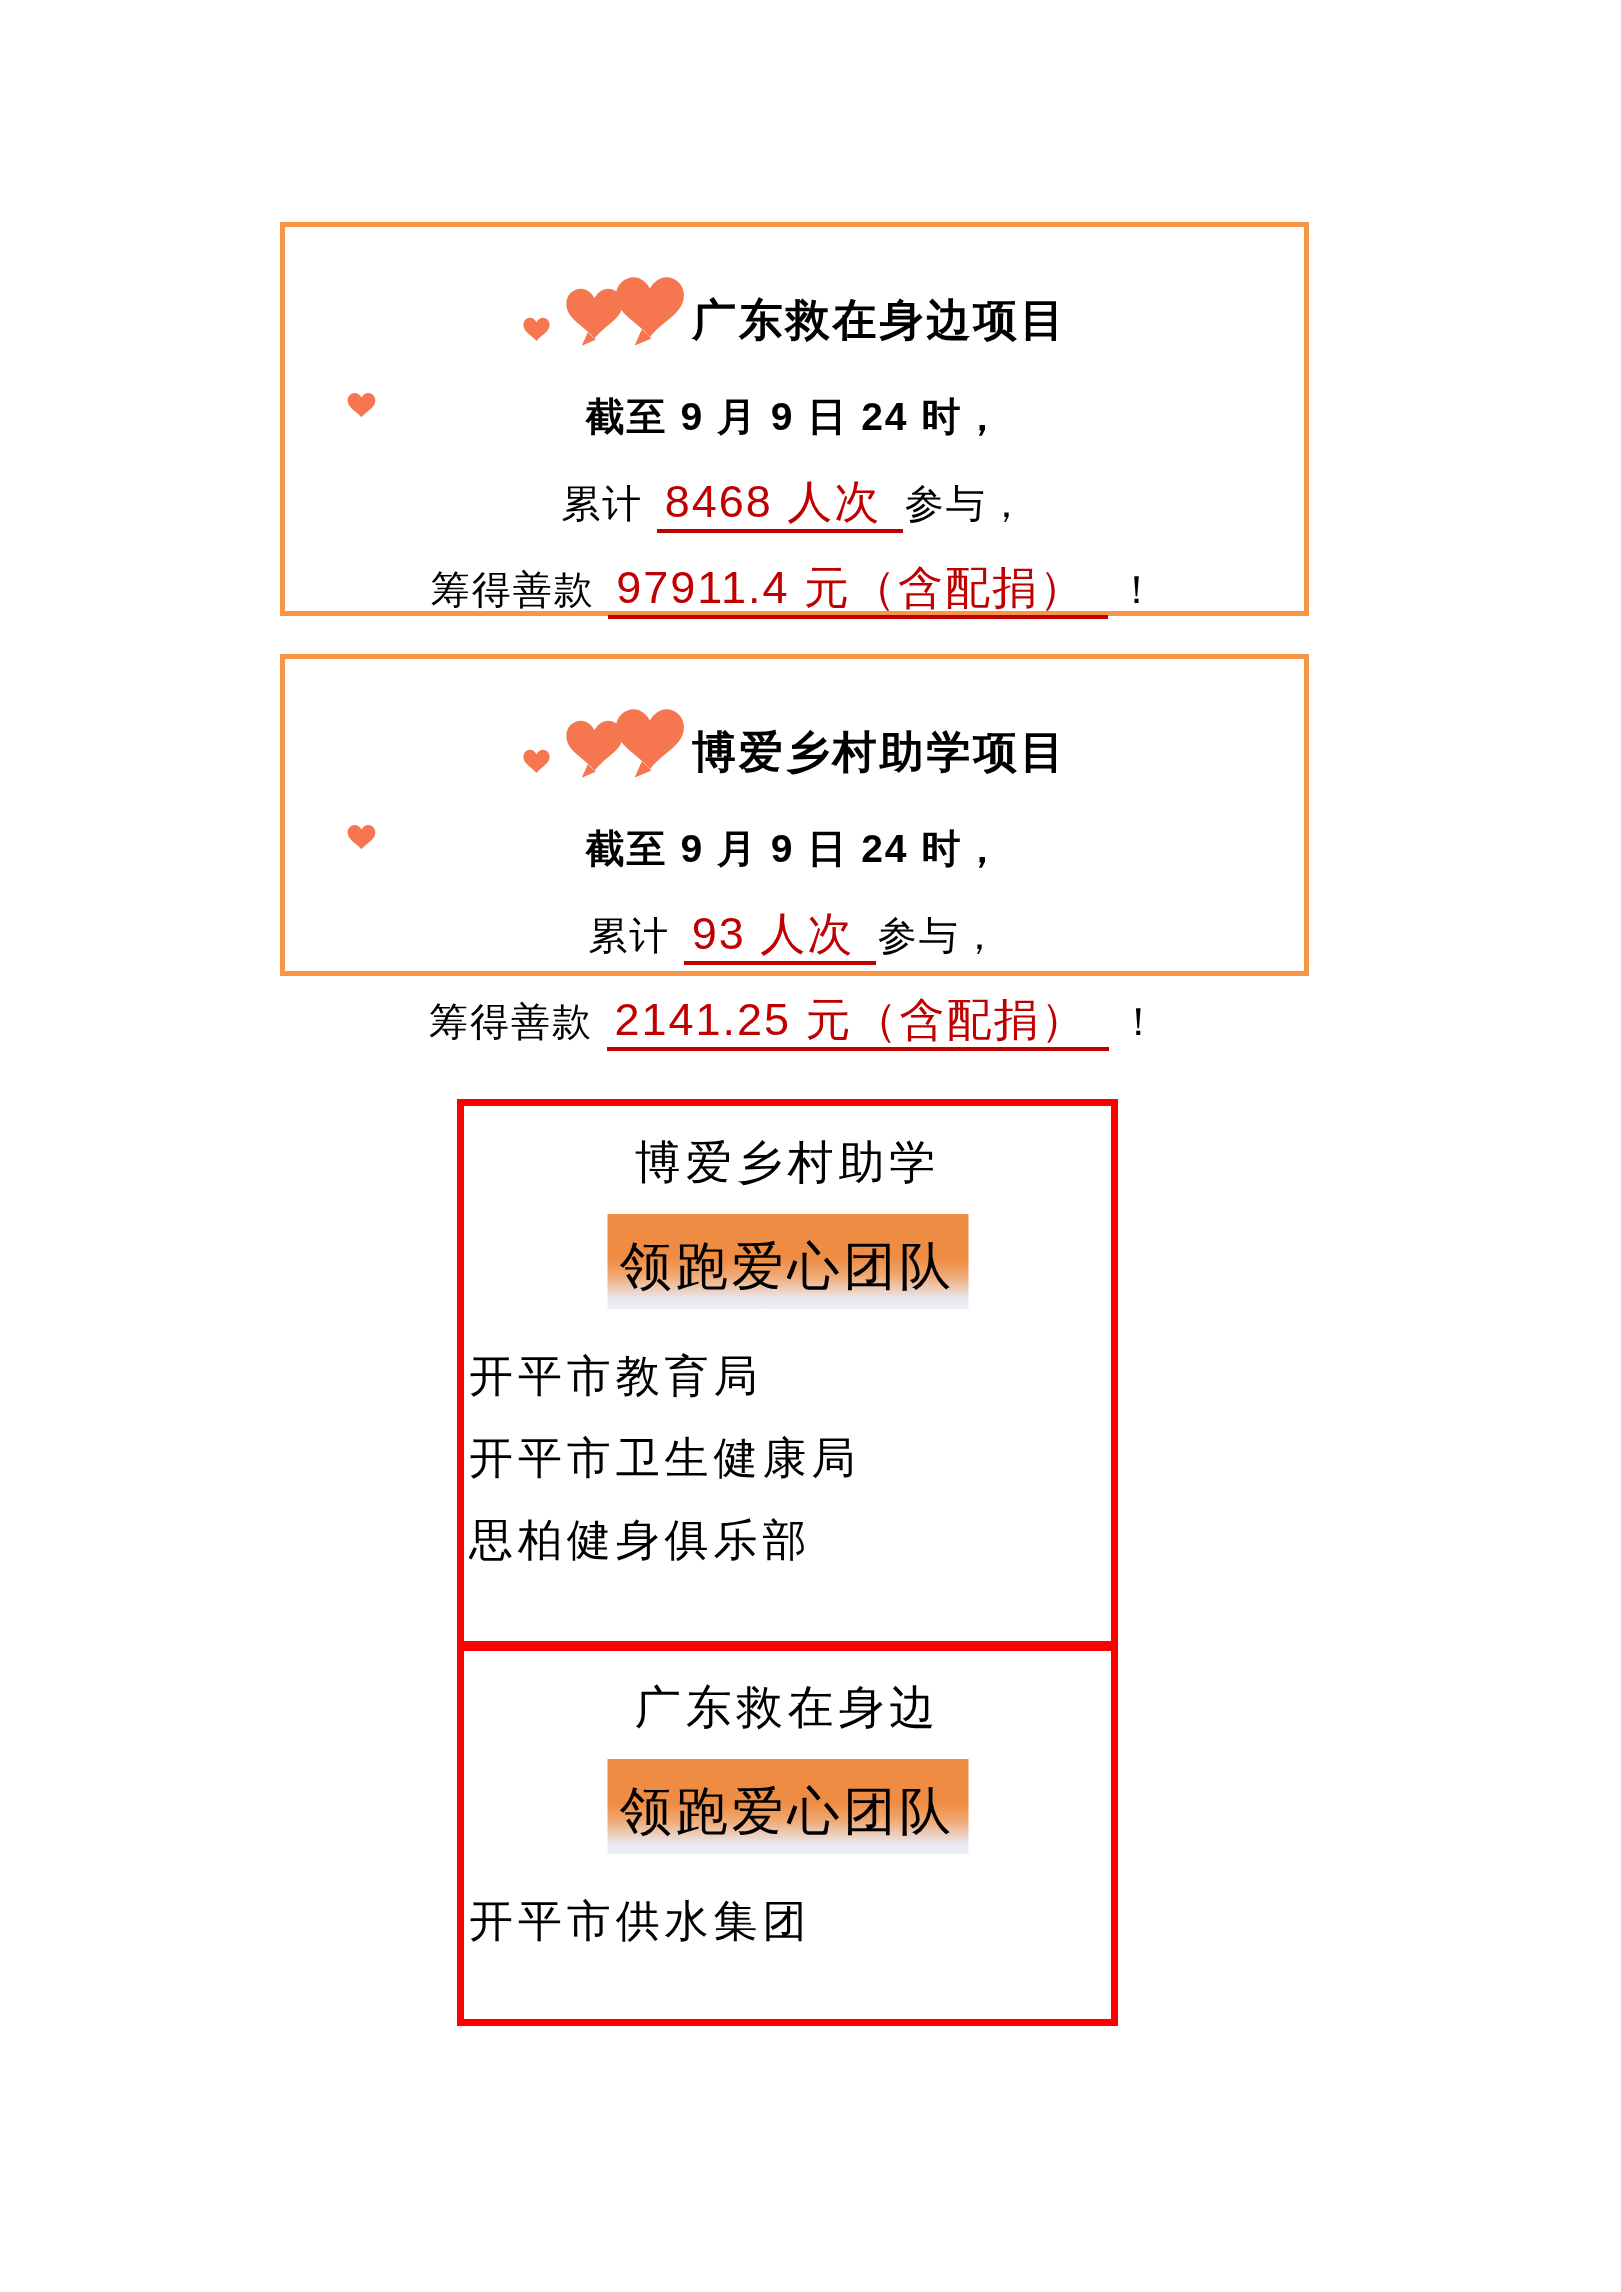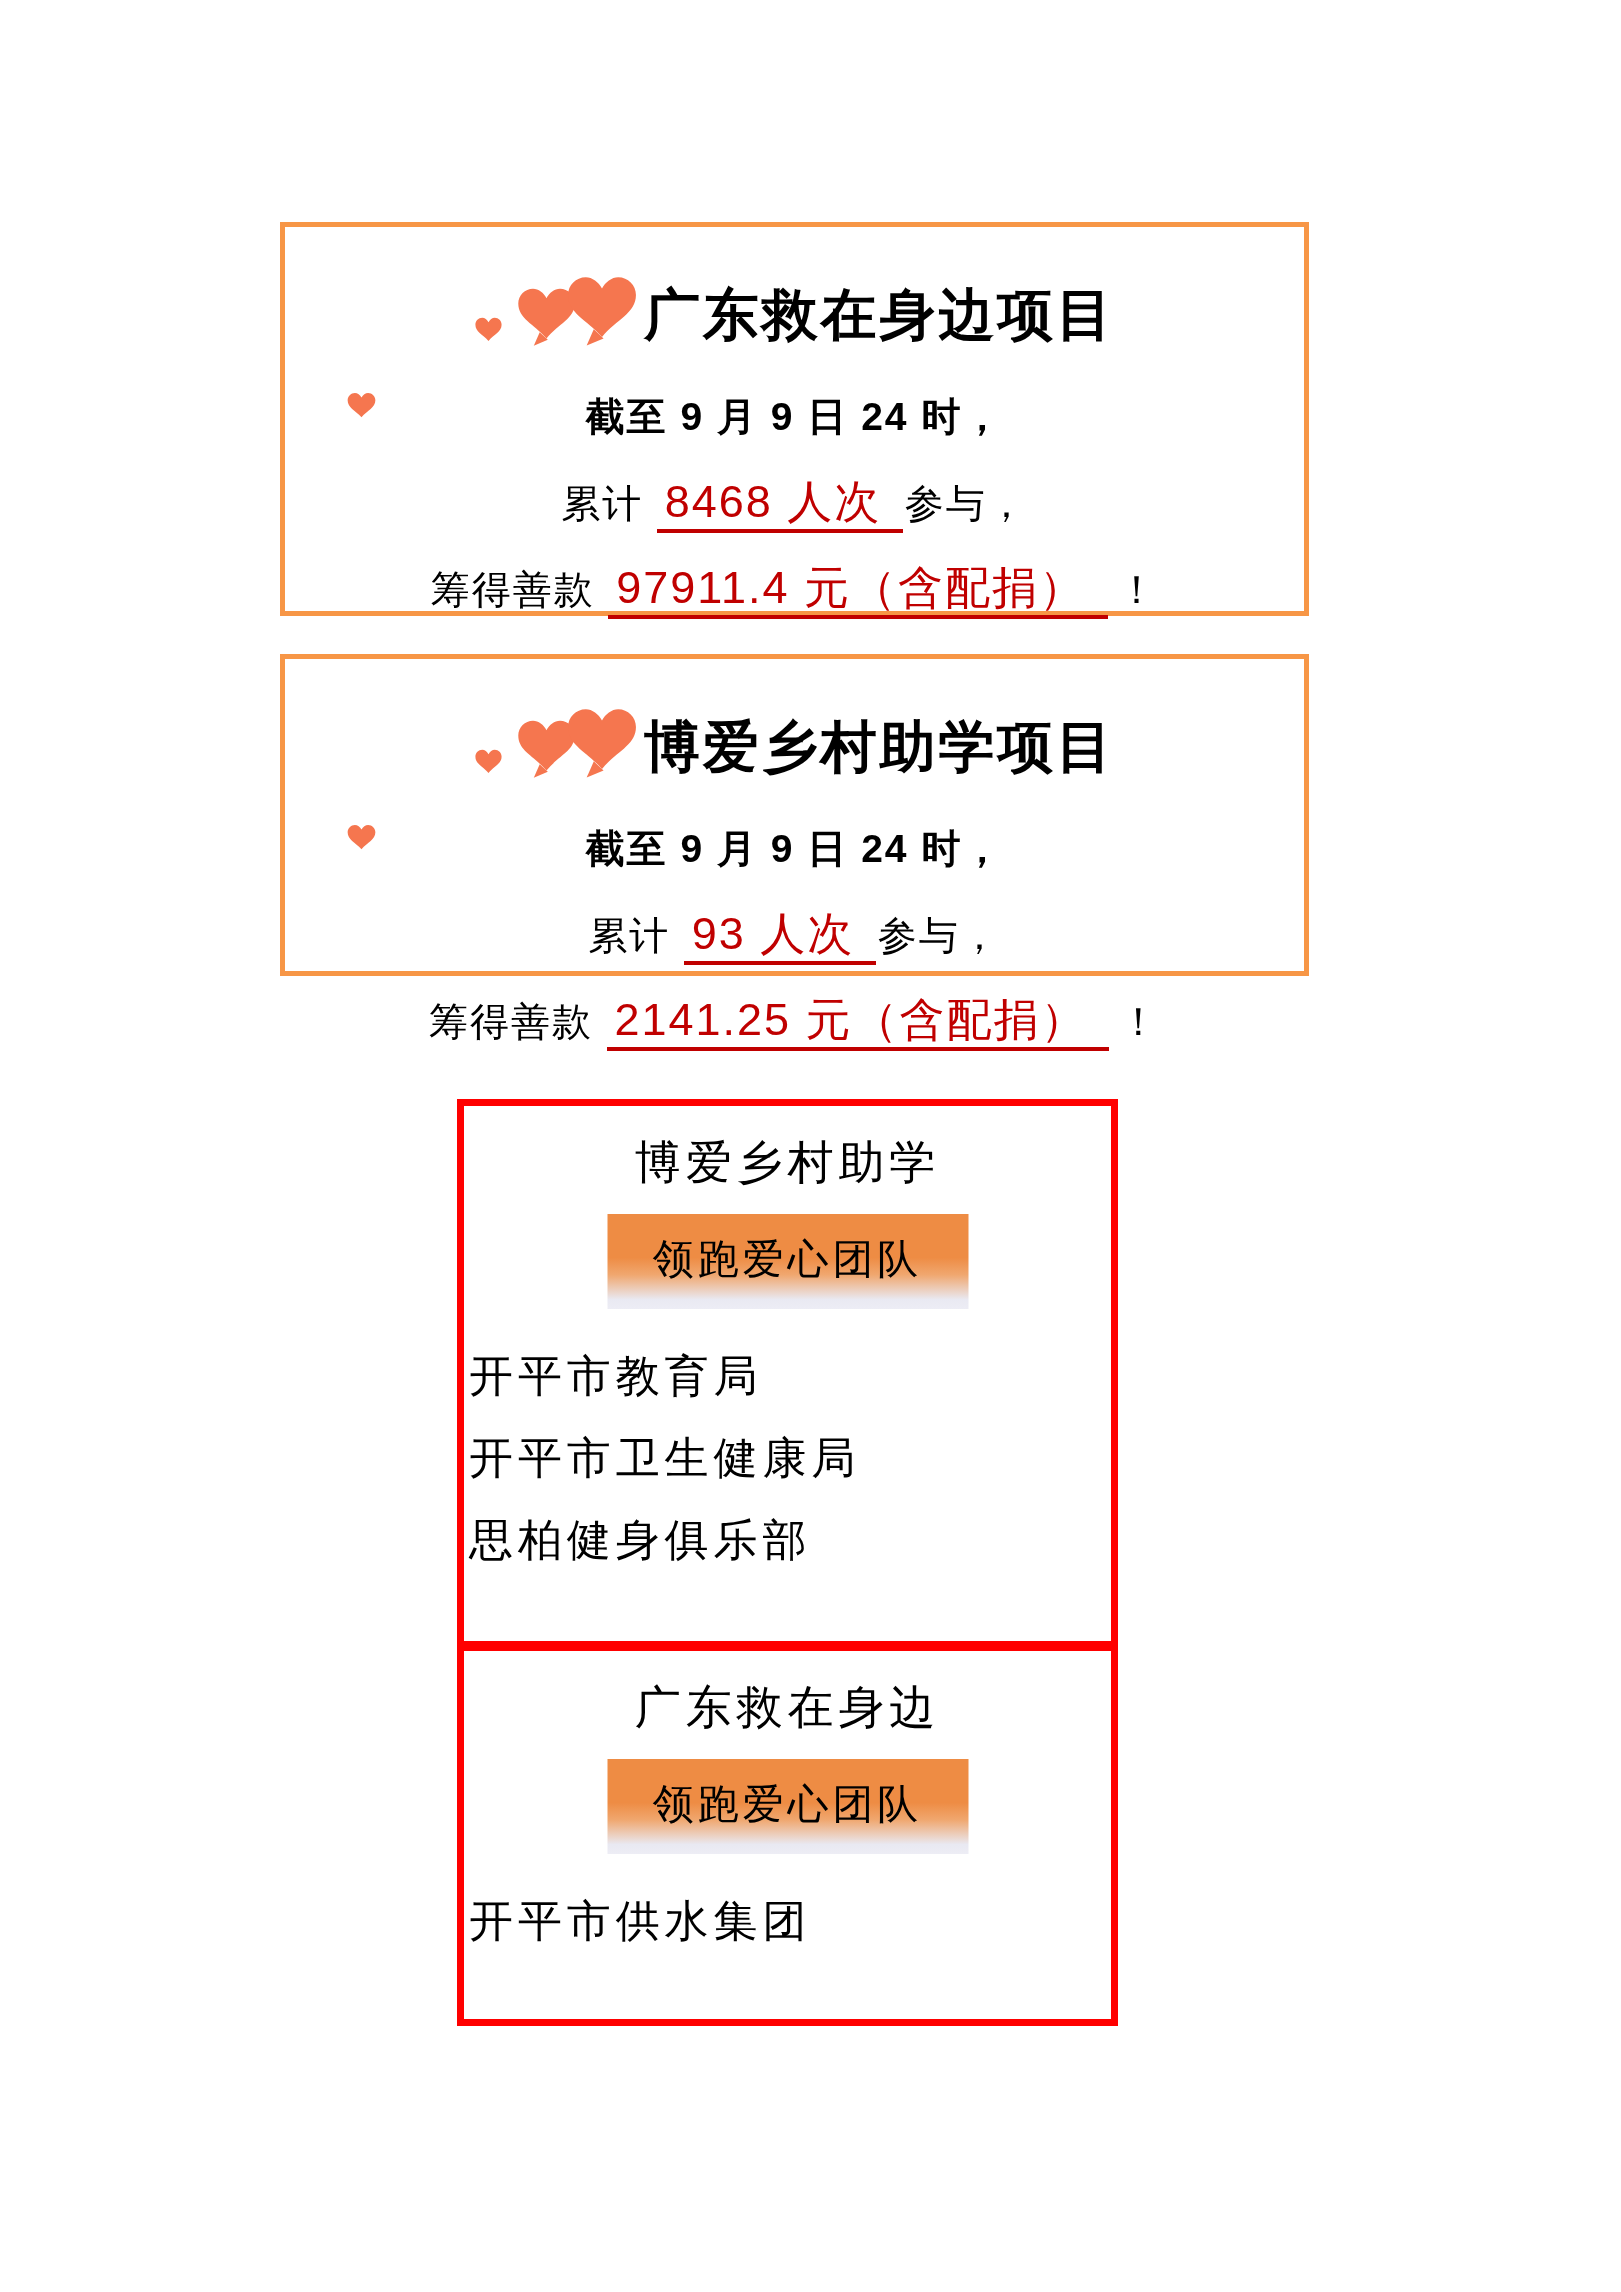--- a/index.html
+++ b/index.html
@@ -26,21 +26,21 @@
 
   .prow { position:absolute; left:0; right:0; text-align:center; white-space:nowrap; }
 
   .title-row {
     display:flex; justify-content:center; align-items:flex-end;
     top:27.4px; height:94px;
   }
   .project-title {
     font-family:"Liberation Serif","DejaVu Serif",serif;
     font-weight:bold;
-    font-size:56px;
+    font-size:44px;
     letter-spacing:2.9px;
     line-height:1.0;
     margin:0 0 5.9px 3.9px;
   }
 
   .heart { flex:0 0 auto; }
   .heart svg { display:block; }
   .heart-small  { width:29px;  height:27.4px; margin:0 11.8px 3.9px 0; }
   .heart-med    { width:63px;  height:59px; margin:0 -13.7px 2px 0; }
   .heart-big    { width:76px;  height:71px; margin:0 0 2px 0; }
@@ -87,21 +87,21 @@
   .team-button {
     position:absolute; left:50%; top:108px;
     transform:translateX(-50%);
     width:361px; height:95px;
     background:linear-gradient(to bottom,
       #EE8C44 0%, #EE8C44 46%,
       #F0A76F 64%, #E9E9F2 90%, #EDEDF5 100%);
     display:flex; align-items:flex-start; justify-content:center;
   }
   .team-button span {
-    font-size:41px;
+    font-size:52px;
     letter-spacing:3.9px;
     margin-top:17.6px;
   }
   .team-list {
     position:absolute; left:0; right:0; top:233px;
     list-style:none; margin:5px; padding:0;
     text-align:left;
   }
   .team-list li {
     font-size:44px;

